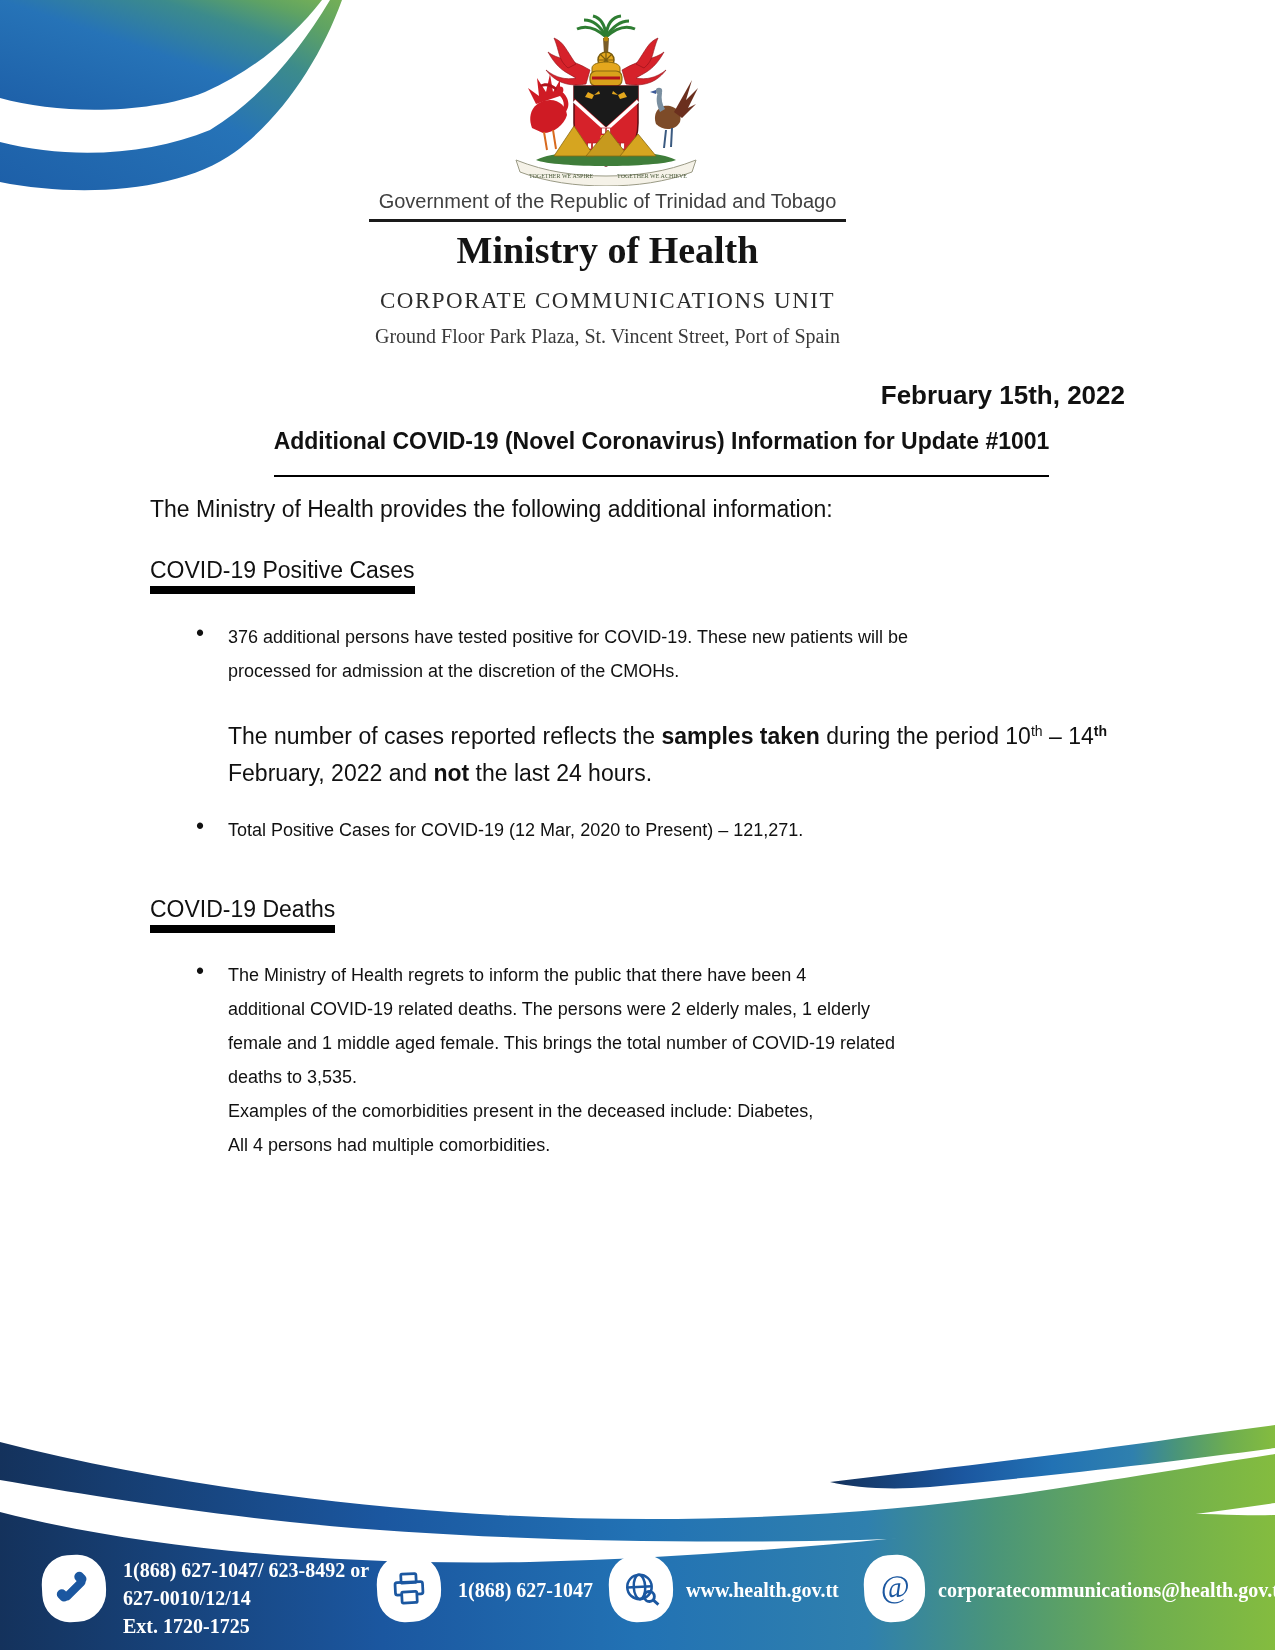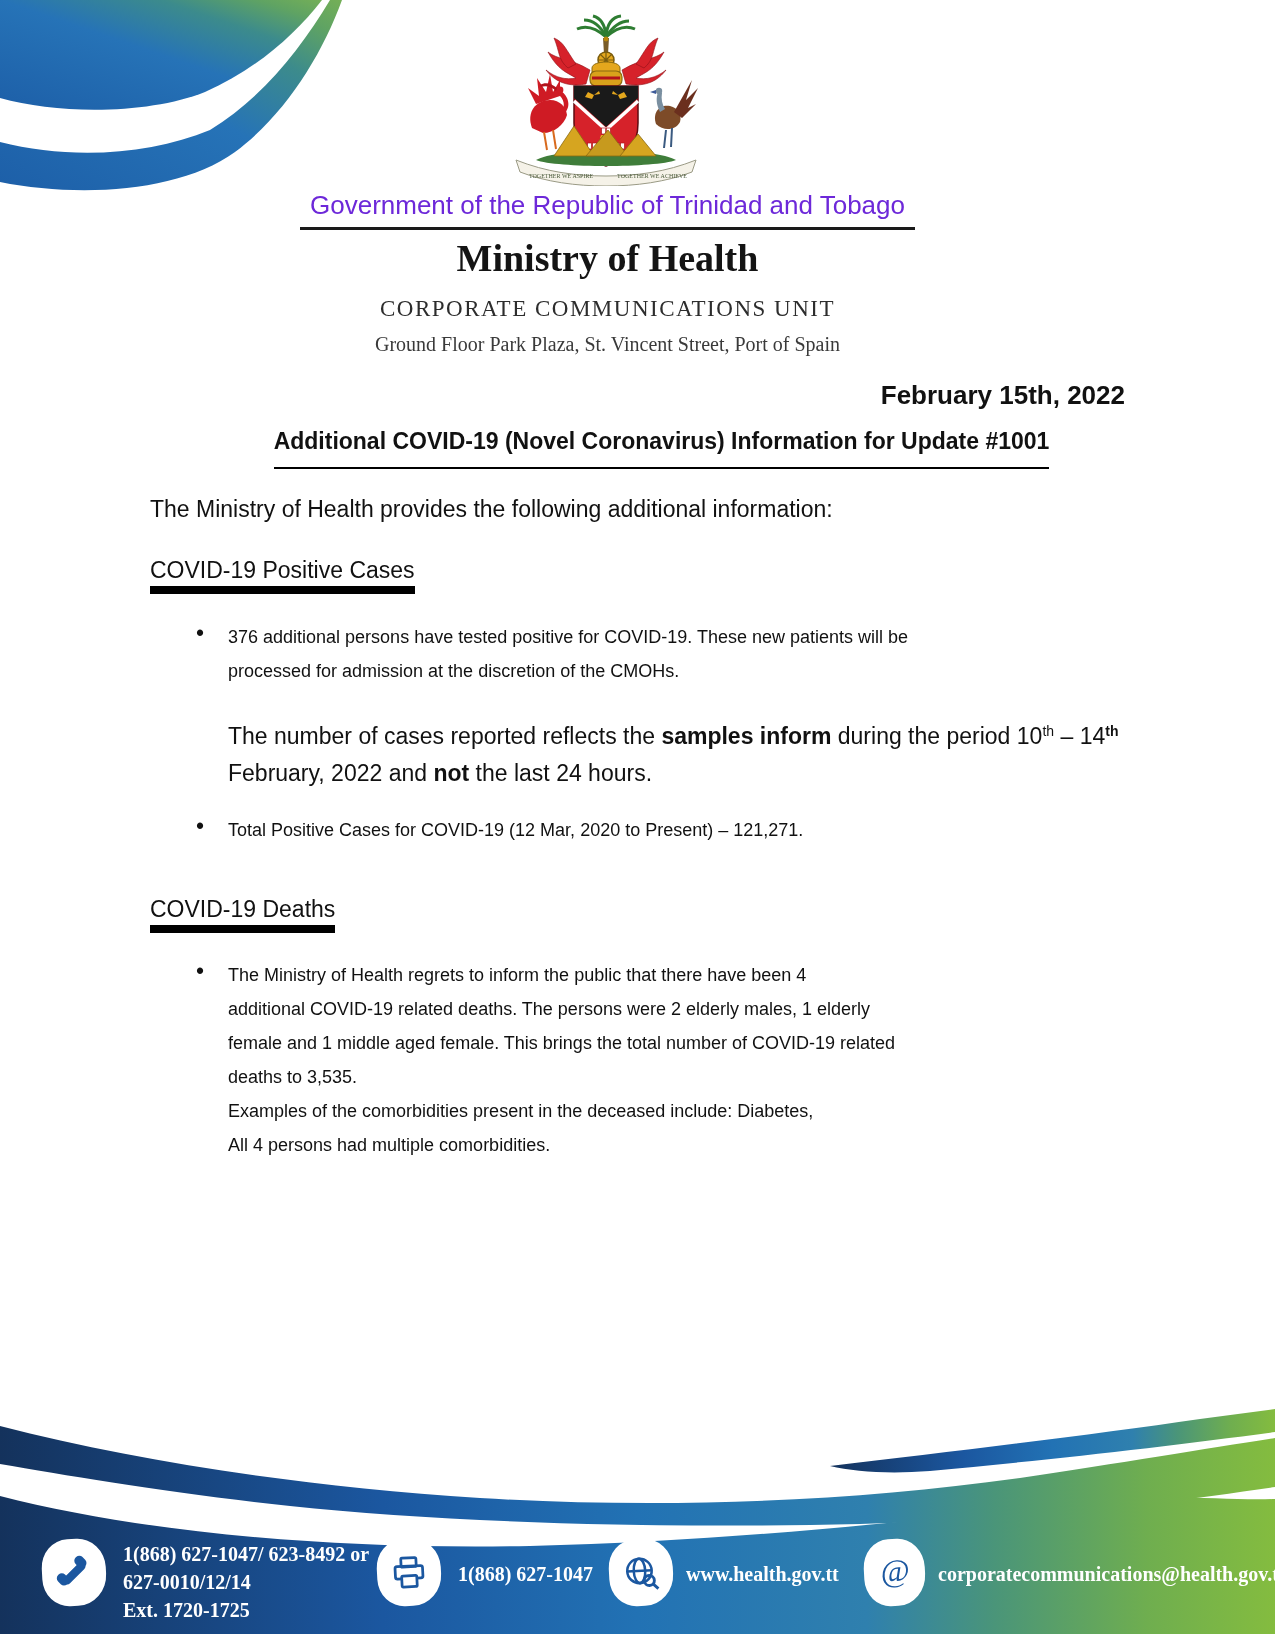--- a/index.html
+++ b/index.html
@@ -4,43 +4,43 @@
 <style>
   html,body{margin:0;padding:0;background:#ffffff;}
   .page{position:relative;width:1275px;height:1650px;background:#ffffff;overflow:hidden;
         font-family:"Liberation Sans",sans-serif;color:#111;}
   
   .top-swoosh{position:absolute;top:0;left:0;width:360px;height:200px;}
   
   .emblem{position:absolute;top:8px;left:506px;width:200px;height:178px;}
   .header{position:absolute;top:190px;left:0;width:1275px;text-align:center;
           transform:translateX(-30px);}
-  .gov-line{display:inline-block;font-size:26px;color:#6d28d9;
+  .gov-line{display:inline-block;font-size:20px;color:#404040;
             border-bottom:3px solid #1a1a1a;padding:0 10px 6px 10px;text-align:center;}
   .ministry{font-family:"Liberation Serif",serif;font-weight:bold;font-size:38px;
             color:#141414;margin-top:6px;}
   .unit{font-family:"Liberation Serif",serif;font-size:23px;letter-spacing:1.5px;
         color:#2d2d2d;margin-top:16px;}
   .address{font-family:"Liberation Serif",serif;font-size:20px;color:#3a3a3a;margin-top:11px;}
   
   .doc-date{position:absolute;top:380px;right:150px;font-weight:bold;font-size:26px;}
   .doc-title{position:absolute;top:428px;left:0;width:1275px;text-align:center;}
   .doc-title span{display:inline-block;font-weight:bold;font-size:23px;
-                  border-bottom:2px solid #000;padding-bottom:12px;margin-left:48px;}
+                  border-bottom:2px solid #000;padding-bottom:20px;margin-left:48px;}
   .intro{position:absolute;top:496px;left:150px;font-size:23px;}
   .sec-heading{position:absolute;left:150px;font-size:23px;}
   .sec-heading span{display:inline-block;border-bottom:8px solid #000000;padding-bottom:2px;}
   .bullet{position:absolute;left:150px;padding-left:78px;font-size:18px;}
   .bullet::before{content:"\2022";position:absolute;left:46px;top:0;font-size:23px;}
   .line{line-height:34px;white-space:nowrap;}
   .indent-para{position:absolute;left:228px;font-size:23px;}
   sup{font-size:14px;vertical-align:baseline;position:relative;top:-8px;}
   b{font-weight:bold;}
   
-  .footer{position:absolute;left:0;bottom:16px;width:1275px;height:230px;text-decoration:underline;}
+  .footer{position:absolute;left:0;bottom:0;width:1275px;height:230px;text-decoration:underline;}
   .footer svg.bands{position:absolute;left:0;top:0;width:1275px;height:230px;}
   .blob{position:absolute;width:64px;height:67px;background:#ffffff;
         border-radius:42% 44% 46% 42%;transform:rotate(-3deg);
         display:flex;align-items:center;justify-content:center;}
   .contact-text{position:absolute;color:#ffffff;font-family:"Liberation Serif",serif;
                 font-weight:bold;font-size:20px;line-height:28px;white-space:nowrap;}
 </style>
 </head>
 <body>
 
@@ -170,21 +170,21 @@
     <span>COVID-19 Positive Cases</span>
   </div>
 
   <div class="bullet" style="top:620px;">
     <div class="line">376 additional persons have tested positive for COVID-19. These new patients will be</div>
     <div class="line">processed for admission at the discretion of the CMOHs.</div>
   </div>
 
   <div class="indent-para" style="top:719px;">
     <div class="line">
-      <span>The number of cases reported reflects the </span><b>samples inform</b><span> during the period 10</span><sup>th</sup><span> – 14</span><sup><b>th</b></sup>
+      <span>The number of cases reported reflects the </span><b>samples taken</b><span> during the period 10</span><sup>th</sup><span> – 14</span><sup><b>th</b></sup>
     </div>
     <div class="line">
       <span>February, 2022 and </span><b>not</b><span> the last 24 hours.</span>
     </div>
   </div>
 
   <div class="bullet" style="top:813px;">
     <div class="line">Total Positive Cases for COVID-19 (12 Mar, 2020 to Present) – 121,271.</div>
   </div>
 

